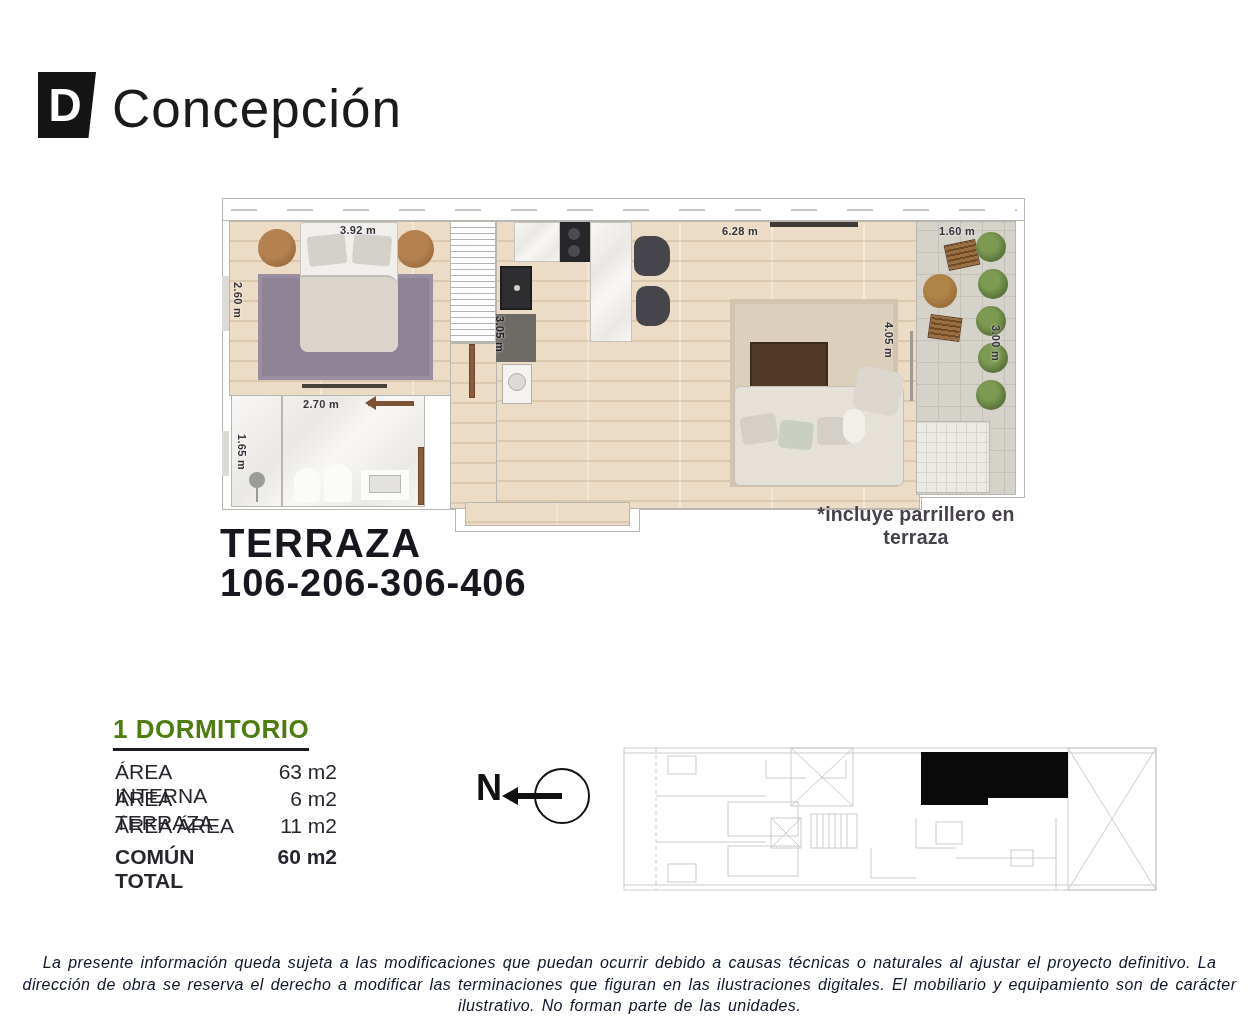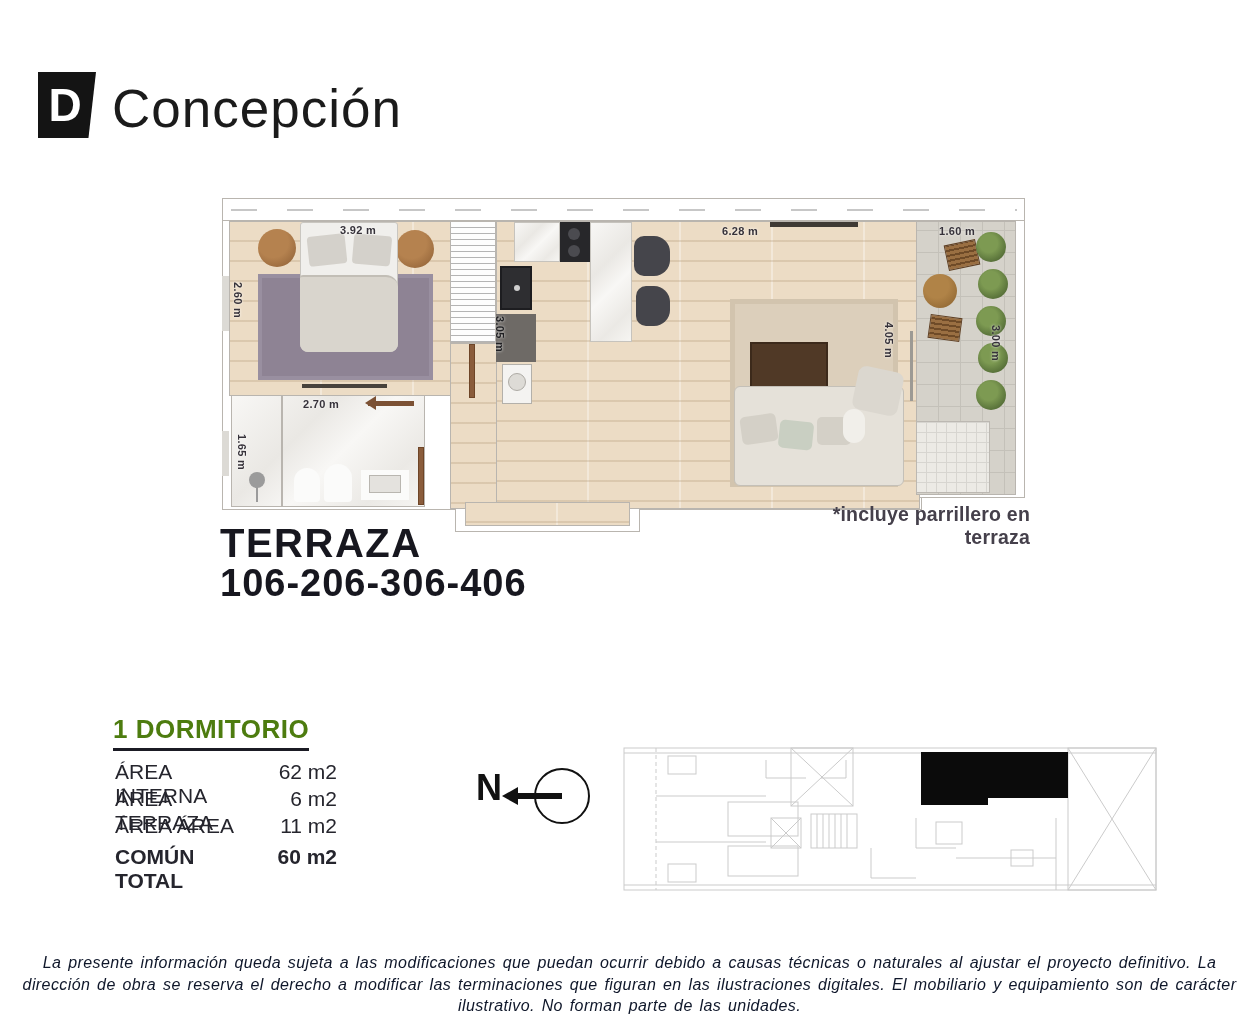--- a/index.html
+++ b/index.html
@@ -41,21 +41,21 @@
           background:radial-gradient(circle at 40% 35%,#b5824f 0 45%,#8a5c33 100%); }
   .plant { position:absolute; width:30px; height:30px; border-radius:50%;
            background:radial-gradient(circle at 42% 38%,#7d9a52 0 35%,#566f38 75%,#465c2e 100%); }
   .stool { position:absolute; background:#45454b; border-radius:10px 16px 16px 10px; }
   .door { position:absolute; background:#8a5c3b; border:1px solid #6e4527; }
   .fixture { position:absolute; background:#fbfbfa; border:1.5px solid #b0adા8; }
   .arrow-line { position:absolute; height:5px; background:#7c5134; }
   .arrow-line:before { content:""; position:absolute; left:-10px; top:-5px; border:7.5px solid rgba(0,0,0,0);
                        border-right:11px solid #7c5134; }
 
-  .plan-note { left:802px; top:503px; width:228px; text-align:right; font-size:19.5px; font-weight:700;
+  .plan-note { left:802px; top:503px; width:228px; text-align:center; font-size:19.5px; font-weight:700;
                color:#45404b; letter-spacing:.2px; }
 
   
   .units-title { left:220px; top:523px; font-size:40px; font-weight:600; letter-spacing:1.5px; color:#17171f; line-height:1.0; }
   .units-numbers { left:220px; top:562px; font-size:38px; font-weight:600; letter-spacing:1px; color:#17171f; }
 
   
   .dorm-title { left:113px; top:714px; font-size:26px; font-weight:700; letter-spacing:.5px; color:#4d7c0f;
                 border-bottom:3px solid #1b1b24; padding-bottom:3px; }
   .areas { left:115px; top:760px; width:222px; font-size:21px; color:#25252d; }
@@ -178,21 +178,21 @@
 
   <div class="abs plan-note">*incluye parrillero en terraza</div>
 
   <div class="abs units-title">TERRAZA</div>
   <div class="abs units-numbers">106-206-306-406</div>
 
   <div class="abs dorm-title">1 DORMITORIO</div>
   <div class="abs areas">
     <div class="area-row">
       <span>ÁREA INTERNA</span>
-      <span class="val">62 m2</span>
+      <span class="val">63 m2</span>
     </div>
     <div class="area-row">
       <span>ÁREA TERRAZA</span>
       <span class="val">6 m2</span>
     </div>
     <div class="area-row">
       <span>ÁREA ÁREA</span>
       <span class="val">11 m2</span>
     </div>
     <div class="area-row total">

